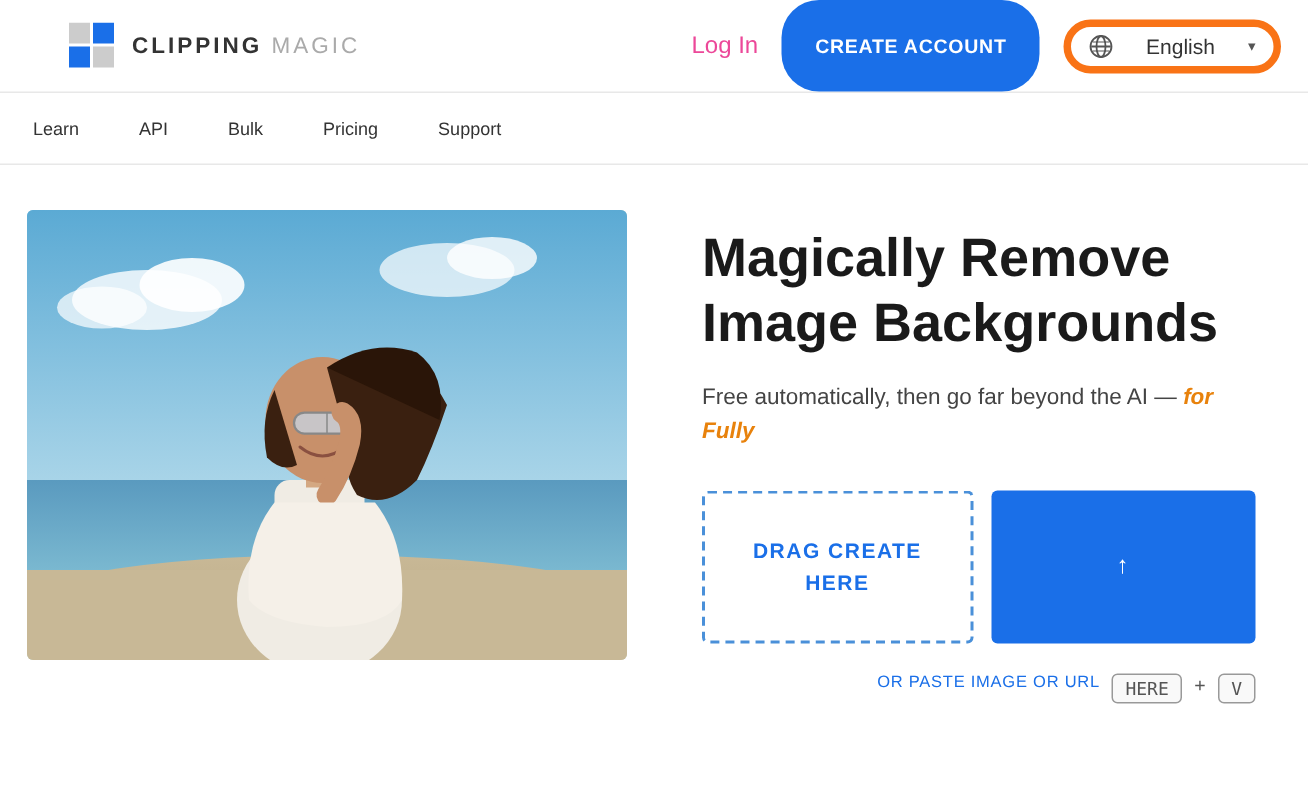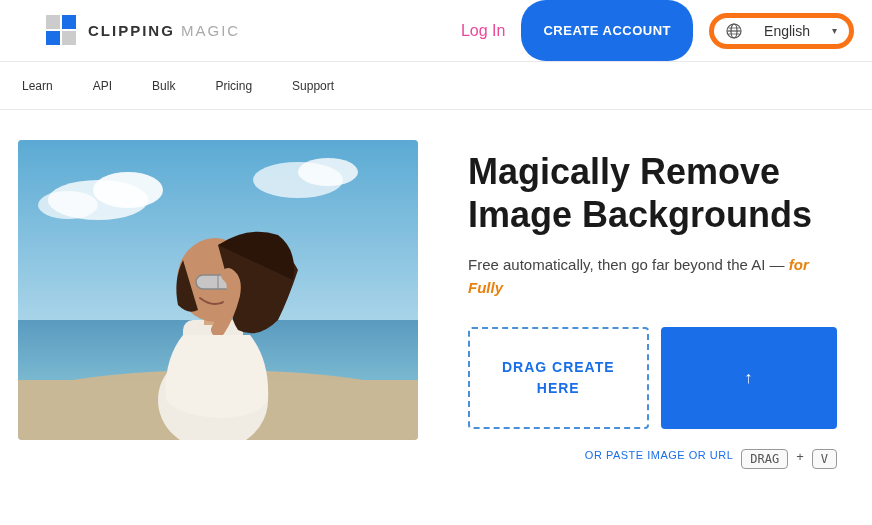--- a/index.html
+++ b/index.html
@@ -291,18 +291,18 @@
       <span class="for-free">for Fully</span>
     </p>
     <div class="action-buttons">
       <button class="drag-btn">DRAG CREATE HERE</button>
       <button class="upload-btn">
         <span class="upload-arrow">↑</span>
       </button>
     </div>
     <div class="paste-row">
       <span class="paste-text">OR PASTE IMAGE OR URL</span>
-      <span class="kbd">DRAG</span>
+      <span class="kbd">HERE</span>
       <span class="plus-sign">+</span>
       <span class="kbd">V</span>
     </div>
   </div>
 </div>
 
 </body></html>

